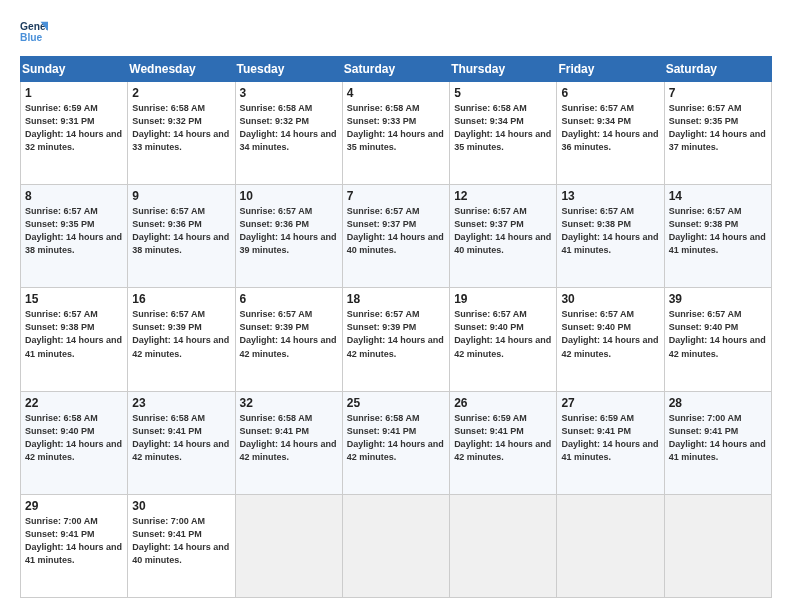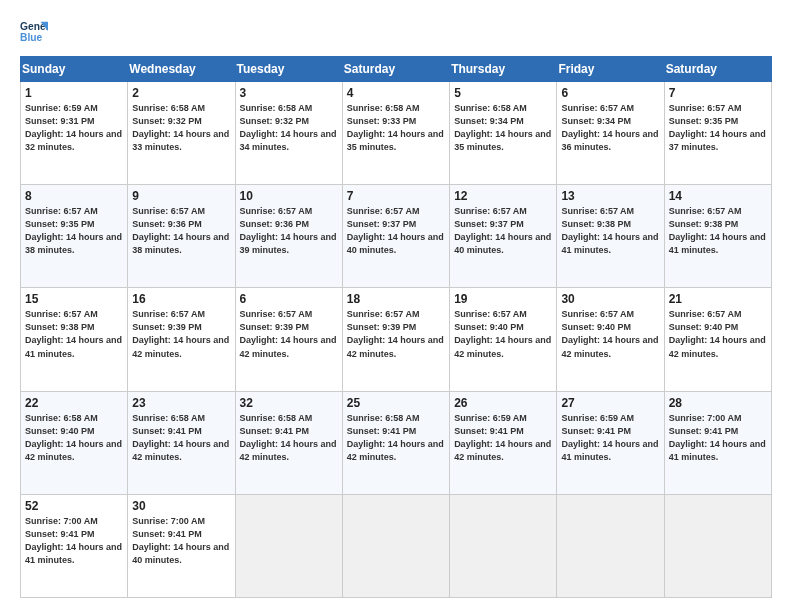--- a/index.html
+++ b/index.html
@@ -166,41 +166,41 @@
           <td><span class="day-num">16</span>
 <span class="day-info">Sunrise: 6:57 AM<br>Sunset: 9:39 PM<br>Daylight: 14 hours and 42 minutes.</span></td>
           <td><span class="day-num">6</span>
 <span class="day-info">Sunrise: 6:57 AM<br>Sunset: 9:39 PM<br>Daylight: 14 hours and 42 minutes.</span></td>
           <td><span class="day-num">18</span>
 <span class="day-info">Sunrise: 6:57 AM<br>Sunset: 9:39 PM<br>Daylight: 14 hours and 42 minutes.</span></td>
           <td><span class="day-num">19</span>
 <span class="day-info">Sunrise: 6:57 AM<br>Sunset: 9:40 PM<br>Daylight: 14 hours and 42 minutes.</span></td>
           <td><span class="day-num">30</span>
 <span class="day-info">Sunrise: 6:57 AM<br>Sunset: 9:40 PM<br>Daylight: 14 hours and 42 minutes.</span></td>
-          <td><span class="day-num">21</span>
+          <td><span class="day-num">39</span>
 <span class="day-info">Sunrise: 6:57 AM<br>Sunset: 9:40 PM<br>Daylight: 14 hours and 42 minutes.</span></td>
         </tr>
         <tr>
           <td><span class="day-num">22</span>
 <span class="day-info">Sunrise: 6:58 AM<br>Sunset: 9:40 PM<br>Daylight: 14 hours and 42 minutes.</span></td>
           <td><span class="day-num">23</span>
 <span class="day-info">Sunrise: 6:58 AM<br>Sunset: 9:41 PM<br>Daylight: 14 hours and 42 minutes.</span></td>
           <td><span class="day-num">32</span>
 <span class="day-info">Sunrise: 6:58 AM<br>Sunset: 9:41 PM<br>Daylight: 14 hours and 42 minutes.</span></td>
           <td><span class="day-num">25</span>
 <span class="day-info">Sunrise: 6:58 AM<br>Sunset: 9:41 PM<br>Daylight: 14 hours and 42 minutes.</span></td>
           <td><span class="day-num">26</span>
 <span class="day-info">Sunrise: 6:59 AM<br>Sunset: 9:41 PM<br>Daylight: 14 hours and 42 minutes.</span></td>
           <td><span class="day-num">27</span>
 <span class="day-info">Sunrise: 6:59 AM<br>Sunset: 9:41 PM<br>Daylight: 14 hours and 41 minutes.</span></td>
           <td><span class="day-num">28</span>
 <span class="day-info">Sunrise: 7:00 AM<br>Sunset: 9:41 PM<br>Daylight: 14 hours and 41 minutes.</span></td>
         </tr>
         <tr>
-          <td><span class="day-num">52</span>
+          <td><span class="day-num">29</span>
 <span class="day-info">Sunrise: 7:00 AM<br>Sunset: 9:41 PM<br>Daylight: 14 hours and 41 minutes.</span></td>
           <td><span class="day-num">30</span>
 <span class="day-info">Sunrise: 7:00 AM<br>Sunset: 9:41 PM<br>Daylight: 14 hours and 40 minutes.</span></td>
           <td class="empty"></td>
           <td class="empty"></td>
           <td class="empty"></td>
           <td class="empty"></td>
           <td class="empty"></td>
         </tr>
       </tbody>

